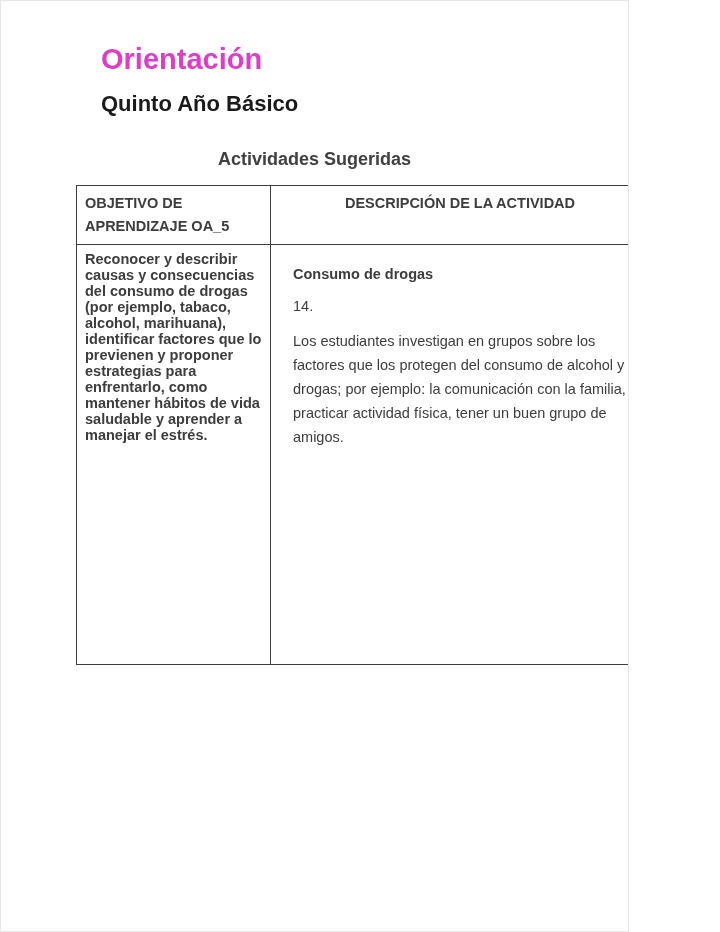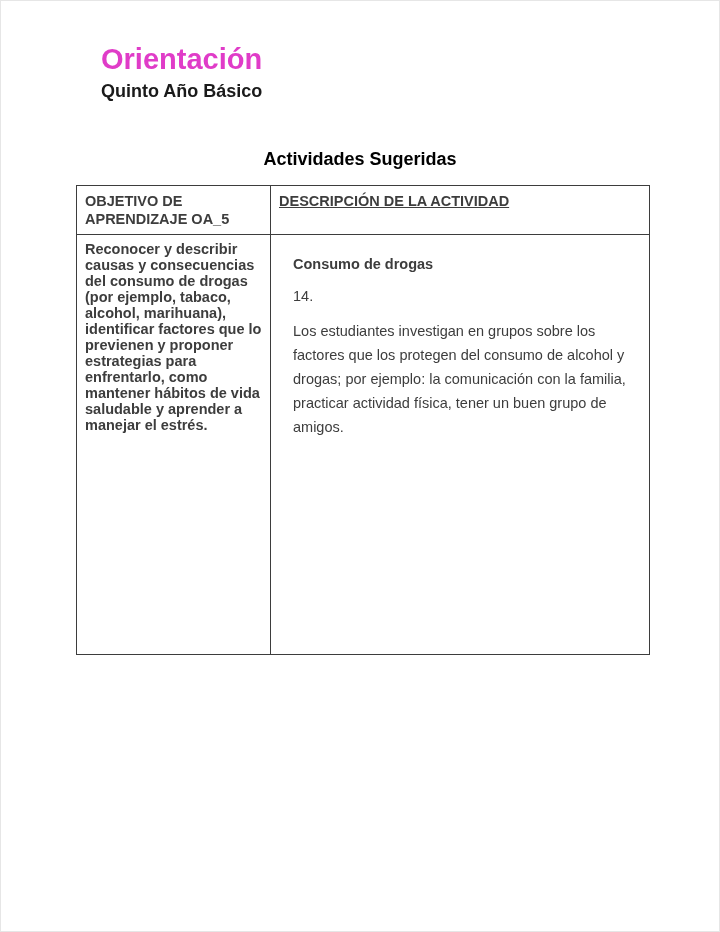--- a/index.html
+++ b/index.html
@@ -3,46 +3,46 @@
 <meta charset="utf-8">
 <style>
   html, body {
     margin: 0;
     padding: 0;
     background: #ffffff;
     font-family: "Liberation Sans", sans-serif;
   }
   .page {
     position: relative;
-    width: 720px;
+    width: 629px;
     height: 932px;
     background: #ffffff;
     box-sizing: border-box;
     border: 1px solid #e6e6e6;
     overflow: hidden;
   }
 
   
   .header-left {
     position: absolute;
     left: 100px;
     top: 42px;
   }
   .subject-title {
     font-size: 29px;
     font-weight: bold;
     color: #e03cc8;
     line-height: 32px;
   }
   .grade-subtitle {
-    font-size: 18px;
+    font-size: 22px;
     font-weight: bold;
     color: #1a1a1a;
     line-height: 22px;
-    margin-top: 5px;
+    margin-top: 18px;
   }
   .header-right {
     position: absolute;
     right: 72px;
     top: 52px;
     text-align: right;
   }
   .unit-label {
     font-size: 18px;
     font-weight: bold;
@@ -59,21 +59,21 @@
 
   
   .section-title {
     position: absolute;
     top: 148px;
     left: 0;
     width: 100%;
     text-align: center;
     font-size: 18px;
     font-weight: bold;
-    color: #000000;
+    color: #404040;
   }
 
   
   .activities-table {
     position: absolute;
     left: 75px;
     top: 184px;
     width: 573px;
     border-collapse: collapse;
     table-layout: fixed;
@@ -85,25 +85,25 @@
     padding: 6px 8px;
     box-sizing: border-box;
   }
   .col-objective { width: 194px; }
   .col-description { width: 379px; }
 
   .activities-table th {
     font-size: 14.5px;
     font-weight: bold;
     color: #3d3d3d;
-    line-height: 18px;
+    line-height: 23px;
     height: 48px;
   }
   .th-objective { text-align: left; }
-  .th-description { text-align: left; text-decoration: underline; }
+  .th-description { text-align: center; }
 
   .activities-table td {
     height: 420px;
     font-size: 14.5px;
     color: #3d3d3d;
   }
   .cell-objective {
     font-weight: bold;
     line-height: 16px;
   }

